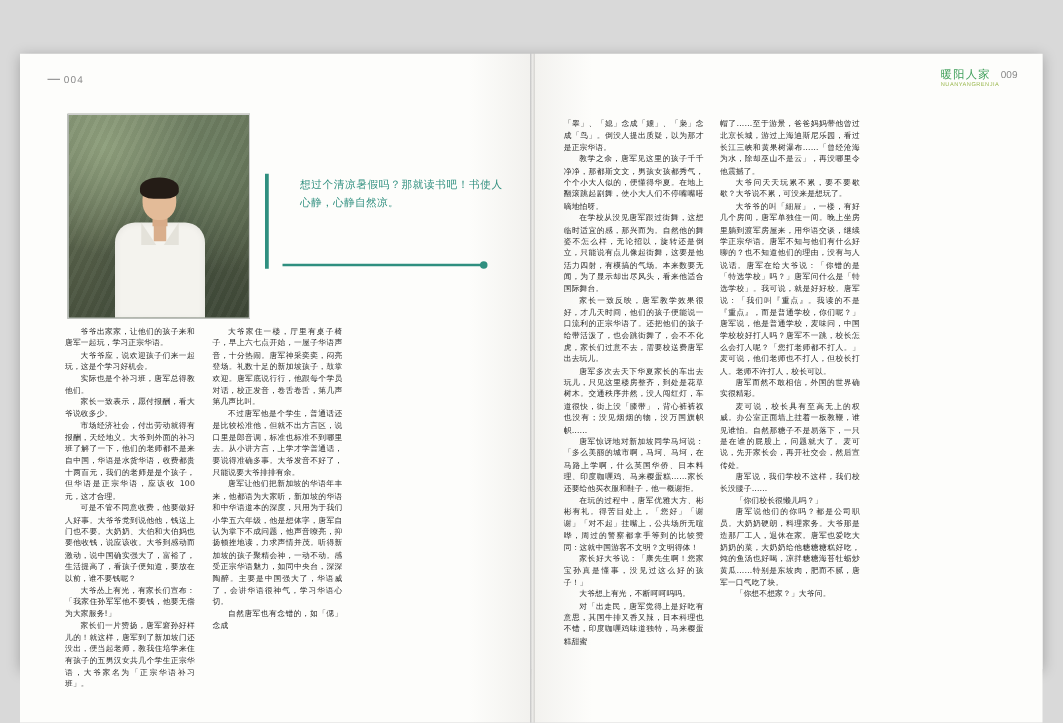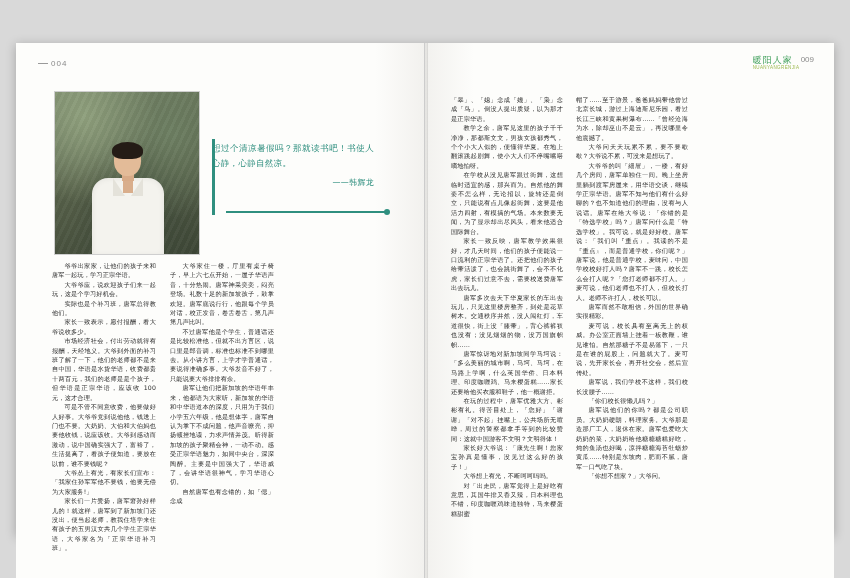--- a/index.html
+++ b/index.html
@@ -196,21 +196,21 @@
     left: 40px;
     top: 36px;
     width: 10px;
     height: 15px;
     background: #d9ae8c;
   }
 
   
   .pullquote {
     position: absolute;
-    left: 196px;
+    left: 224px;
     top: 98px;
     width: 162px;
     color: #2f8f7f;
     font-size: 8.5px;
     line-height: 15px;
     letter-spacing: 0.3px;
     text-align: justify;
     font-family: "DejaVu Sans", sans-serif;
   }
   .pullquote .attr {
@@ -303,21 +303,20 @@
           <div class="p-collar-r"></div>
           <div class="p-neck"></div>
           <div class="p-head"></div>
           <div class="p-hair"></div>
         </div>
       </div>
 
       <div class="teal-bar-v"></div>
       <div class="pullquote">
         <span>想过个清凉暑假吗？那就读书吧！书使人心静，心静自然凉。</span>
-        <span class="attr">——韩辉龙</span>
       </div>
       <div class="quote-rule"></div>
 
       <div class="cols left-lower">
         <div class="col">
           <p>爷爷出家家，让他们的孩子来和唐军一起玩，学习正宗华语。</p>
           <p>大爷爷应，说欢迎孩子们来一起玩，这是个学习好机会。</p>
           <p>实际也是个补习班，唐军总得教他们。</p>
           <p>家长一致表示，愿付报酬，看大爷说收多少。</p>
           <p>市场经济社会，付出劳动就得有报酬，天经地义。大爷到外面的补习班了解了一下，他们的老师都不是来自中国，华语是水货华语，收费都贵十两百元，我们的老师是是个孩子，但华语是正宗华语，应该收 100 元，这才合理。</p>

